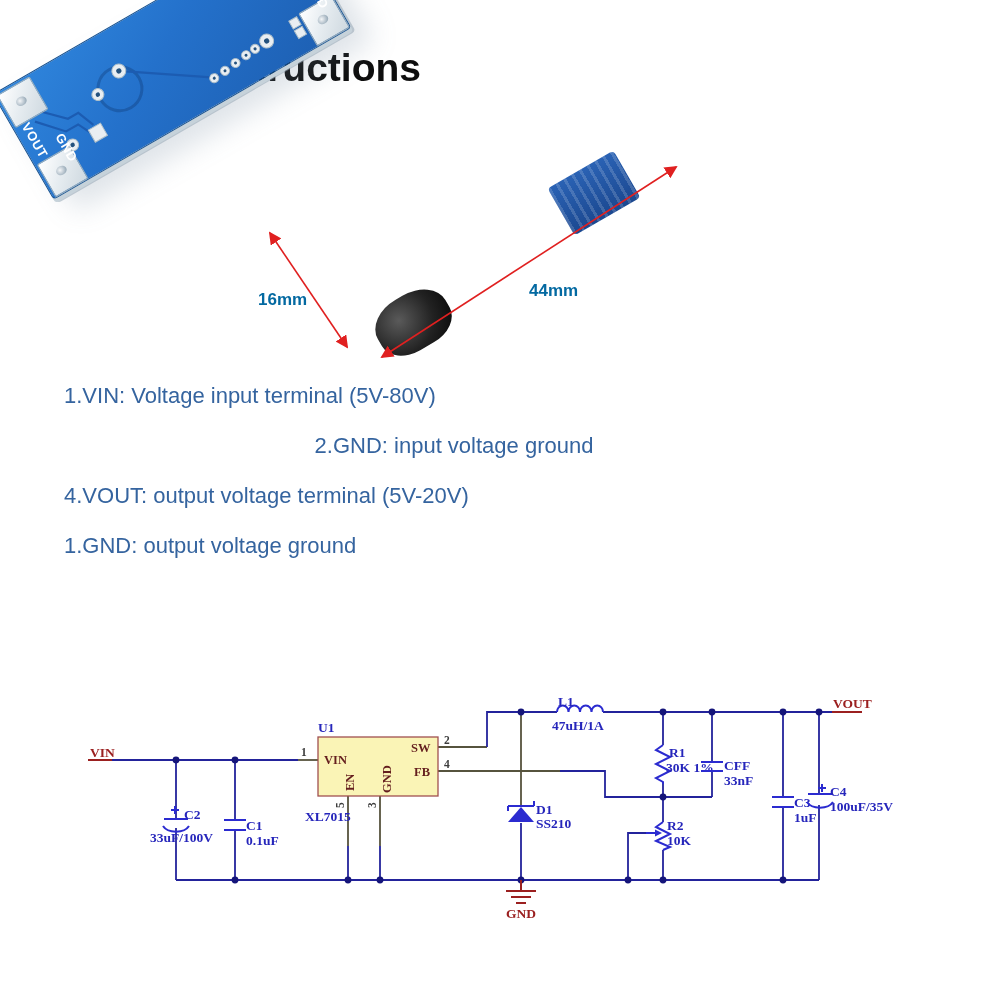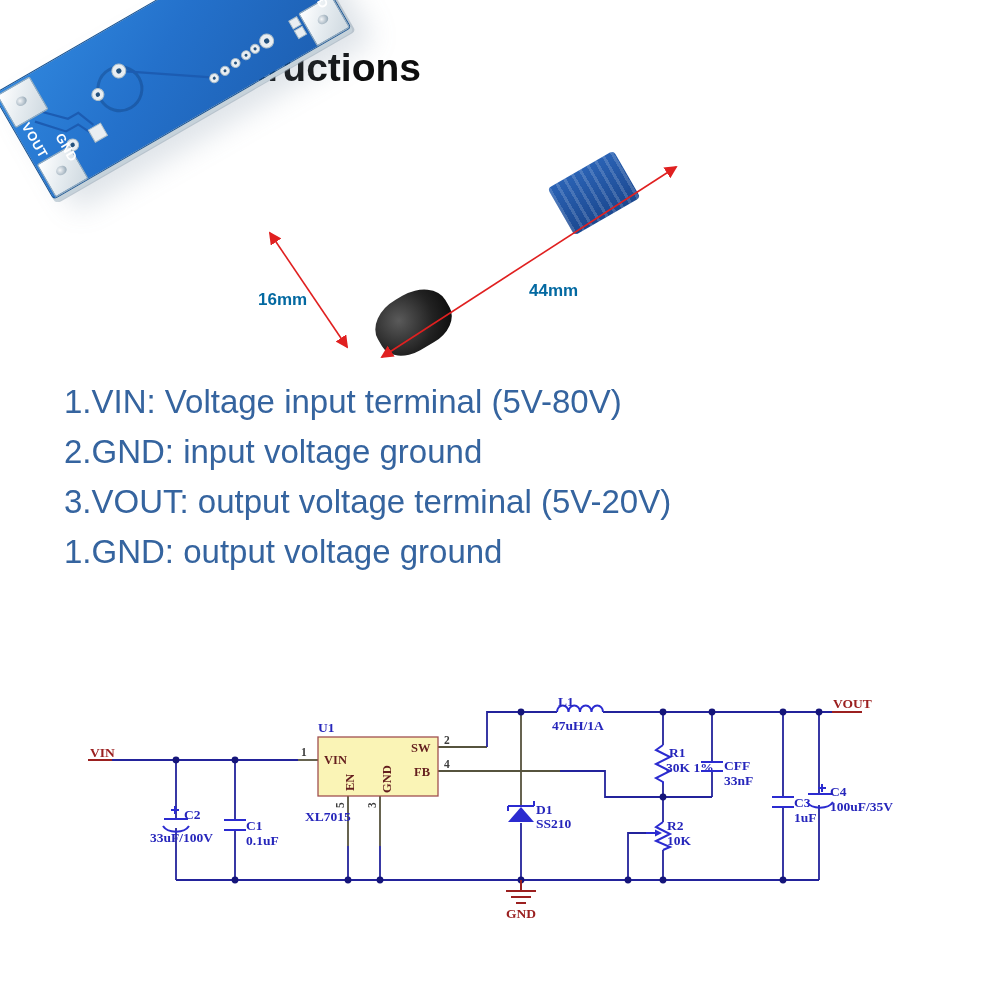--- a/index.html
+++ b/index.html
@@ -32,21 +32,21 @@
      transform-origin:0 0;transform:rotate(90deg);line-height:15px;white-space:nowrap;}
   #board-art{position:absolute;left:0;top:0;}
 
   
   #dim-svg{left:0;top:0;z-index:3;pointer-events:none;}
   .dim-label{z-index:4;font-size:17px;font-weight:700;color:#0369a1;margin-top:28px;}
   #dim-44{left:529px;top:253px;}
   #dim-16{left:258px;top:262px;}
 
   
-  .instr{left:64px;width:780px;height:50px;font-size:33px;color:#35649f;white-space:nowrap;}
+  .instr{left:64px;width:780px;height:50px;font-size:22px;color:#35649f;white-space:nowrap;}
 
   
   #schematic{left:0;top:680px;}
   .wire{stroke:#23239b;stroke-width:1.8;fill:none;}
   .pinwire{stroke:#56533d;stroke-width:1.8;fill:none;}
   .netstub{stroke:#9b2020;stroke-width:2;fill:none;}
   .sym{stroke:#2b2bd0;stroke-width:2;fill:none;}
   .symf{fill:#2b2bd0;stroke:none;}
   .dot{fill:#15157a;stroke:none;}
   .gnd{stroke:#9b2020;stroke-width:2;fill:none;}
@@ -126,22 +126,22 @@
       </marker>
     </defs>
     <line x1="270" y1="233" x2="347" y2="347" stroke="#e02020" stroke-width="1.6" marker-start="url(#ah)" marker-end="url(#ah)"></line>
     <line x1="382" y1="357" x2="676" y2="167" stroke="#e02020" stroke-width="1.6" marker-start="url(#ah)" marker-end="url(#ah)"></line>
   </svg>
   <div class="abs dim-label" id="dim-44">44mm</div>
   <div class="abs dim-label" id="dim-16">16mm</div>
 </div>
 
 <div class="abs instr" style="top:383px;">1.VIN: Voltage input terminal (5V-80V)</div>
-<div class="abs instr" style="top:433px;">2.GND: input voltage ground</div>
-<div class="abs instr" style="top:483px;">3.VOUT: output voltage terminal (5V-20V)</div>
+<div class="abs instr" style="top:433px;text-align:center;">2.GND: input voltage ground</div>
+<div class="abs instr" style="top:483px;">4.VOUT: output voltage terminal (5V-20V)</div>
 <div class="abs instr" style="top:533px;">1.GND: output voltage ground</div>
 
 <svg class="abs" id="schematic" width="1000" height="250" viewBox="0 680 1000 250">
 
   <g>
     <path class="netstub" d="M88,760 H112"></path>
     <path class="wire" d="M112,760 H298"></path>
     <path class="pinwire" d="M298,760 H318"></path>
     <path class="wire" d="M176,760 V819"></path>
       <path class="wire" d="M176,828 V880"></path>

